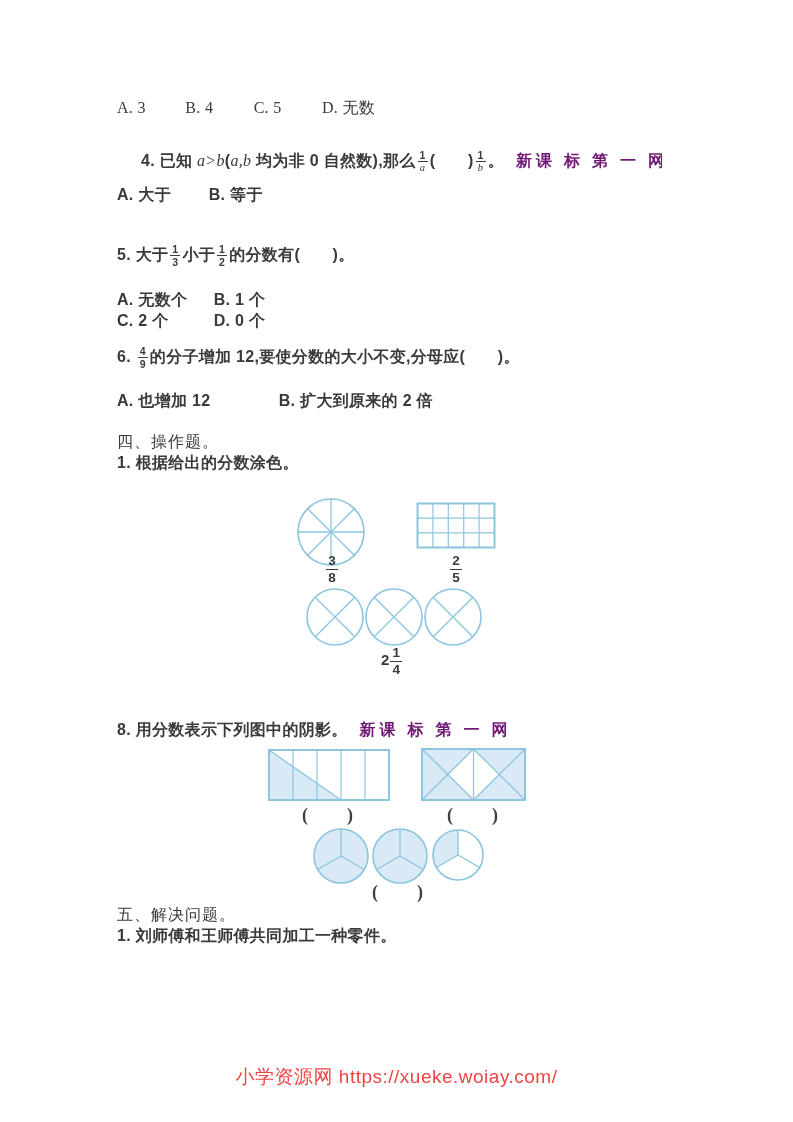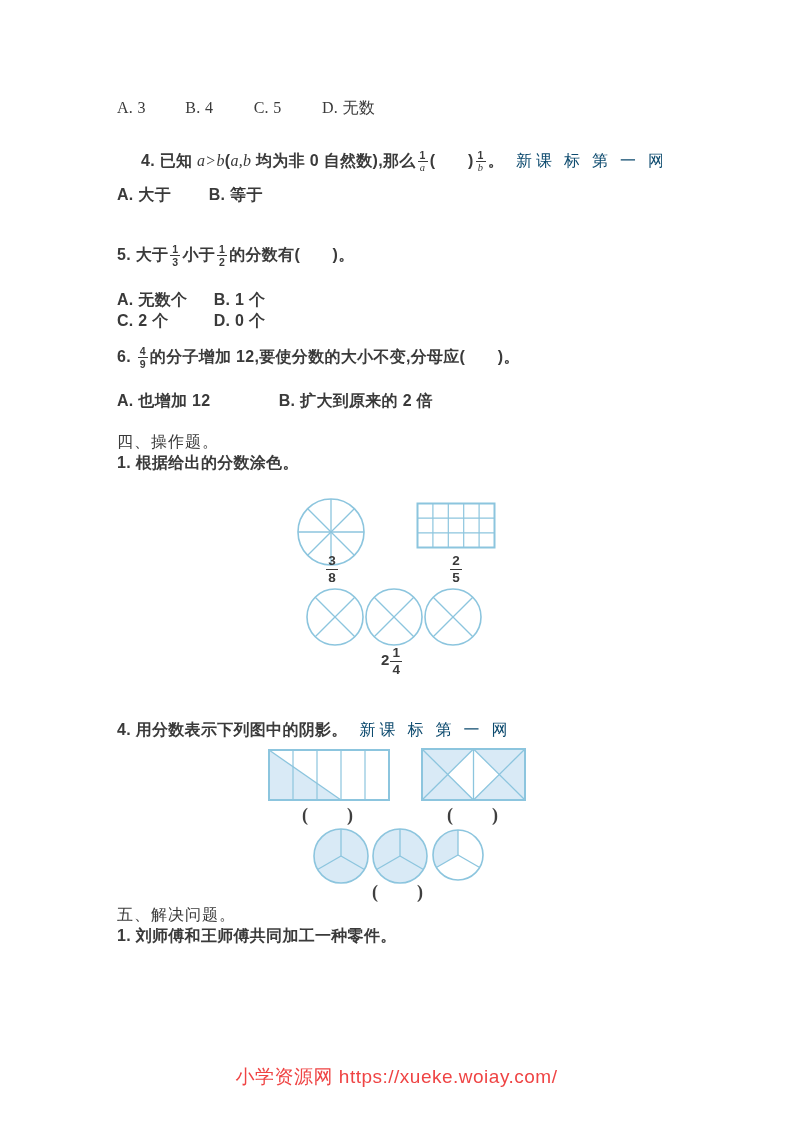--- a/index.html
+++ b/index.html
@@ -14,21 +14,21 @@
   .latinopts { font-family:"Liberation Serif", serif; font-weight:400; }
   .opt { display:inline-block; }
   .w64 { width:64px; } .w87 { width:87px; } .w92 { width:92px; } .w157 { width:157px; }
   .frac {
     display:inline-block; vertical-align:middle; text-align:center;
     font-size:10.5px; line-height:1.15; font-weight:600; margin:0 2px;
   }
   .frac .num { display:block; padding:0 2px; }
   .frac .den { display:block; padding:0 2px; border-top:1px solid currentColor; }
   .it { font-family:"Liberation Serif", serif; font-style:italic; font-weight:500; }
-  .wm { font-family:"Liberation Serif", serif; font-weight:400; letter-spacing:4px; margin-left:12px; color:#0c4a6e; }
+  .wm { font-family:"Liberation Serif", serif; font-weight:700; letter-spacing:4px; margin-left:12px; color:#701a75; }
   .figfrac { font-size:13.5px; margin:0 1px; }
   .biglabel { font-size:15px; font-weight:600; }
   .paren {
     font-family:"Liberation Serif", serif; font-size:18px; font-weight:700;
     color:#3f3f3f; text-align:center; letter-spacing:1px;
   }
   .footer {
     width:793px; text-align:center; font-size:19px; font-weight:400;
     color:#ef4444; letter-spacing:0.5px;
   }
@@ -122,21 +122,21 @@
       <line class="st" x1="128.2" y1="10.2" x2="167.8" y2="49.8" stroke-width="1.3"></line>
       <line class="st" x1="167.8" y1="10.2" x2="128.2" y2="49.8" stroke-width="1.3"></line>
     </g>
   </svg>
 
   <div class="abs" style="left:372px; top:645px; width:40px; text-align:center;">
     <span class="biglabel">2</span><span class="frac figfrac"><span class="num">1</span><span class="den">4</span></span>
   </div>
 
   <div class="abs line" style="left:117px; top:719px;">
-    <span>4. 用分数表示下列图中的阴影。</span><span class="wm">新课 标 第 一 网</span>
+    <span>8. 用分数表示下列图中的阴影。</span><span class="wm">新课 标 第 一 网</span>
   </div>
 
   <svg class="abs" style="left:268px; top:749px;" width="122" height="52" viewBox="0 0 122 52">
     <polygon class="fl" points="1,1 73,51 1,51"></polygon>
     <rect class="st" x="1" y="1" width="120" height="50" stroke-width="2"></rect>
     <line class="st" x1="25" y1="1" x2="25" y2="51" stroke-width="1.2"></line>
     <line class="st" x1="49" y1="1" x2="49" y2="51" stroke-width="1.2"></line>
     <line class="st" x1="73" y1="1" x2="73" y2="51" stroke-width="1.2"></line>
     <line class="st" x1="97" y1="1" x2="97" y2="51" stroke-width="1.2"></line>
     <line class="st" x1="1" y1="1" x2="73" y2="51" stroke-width="1.3"></line>

